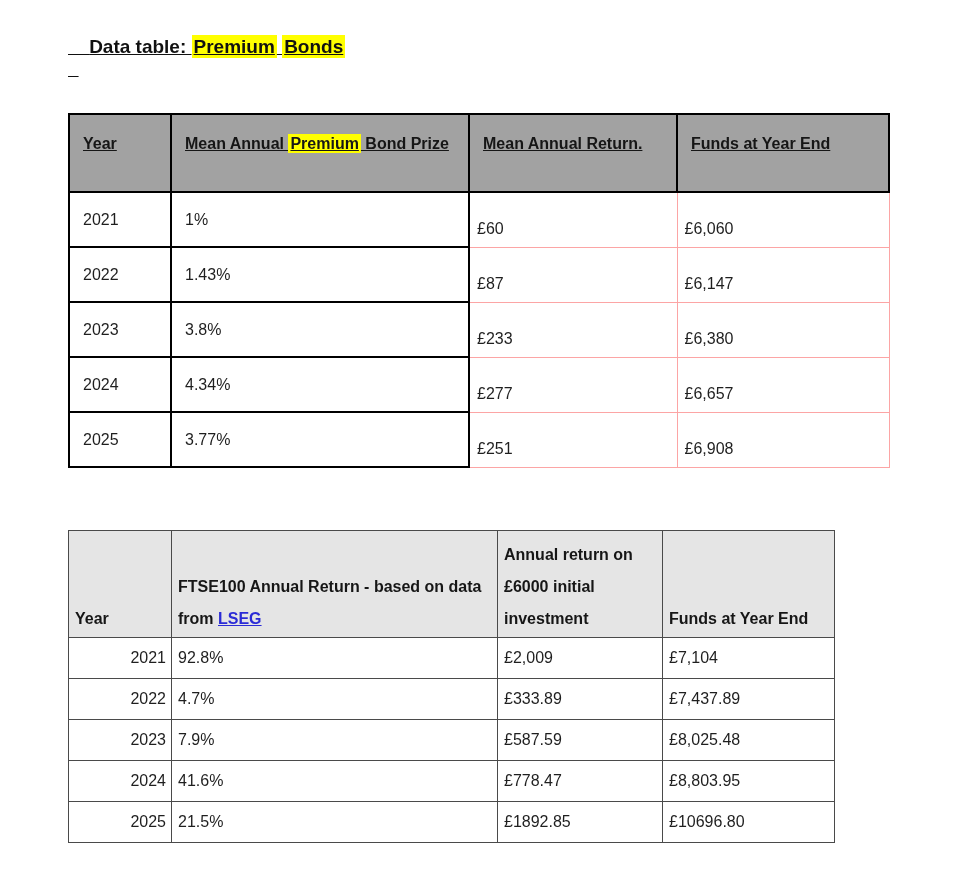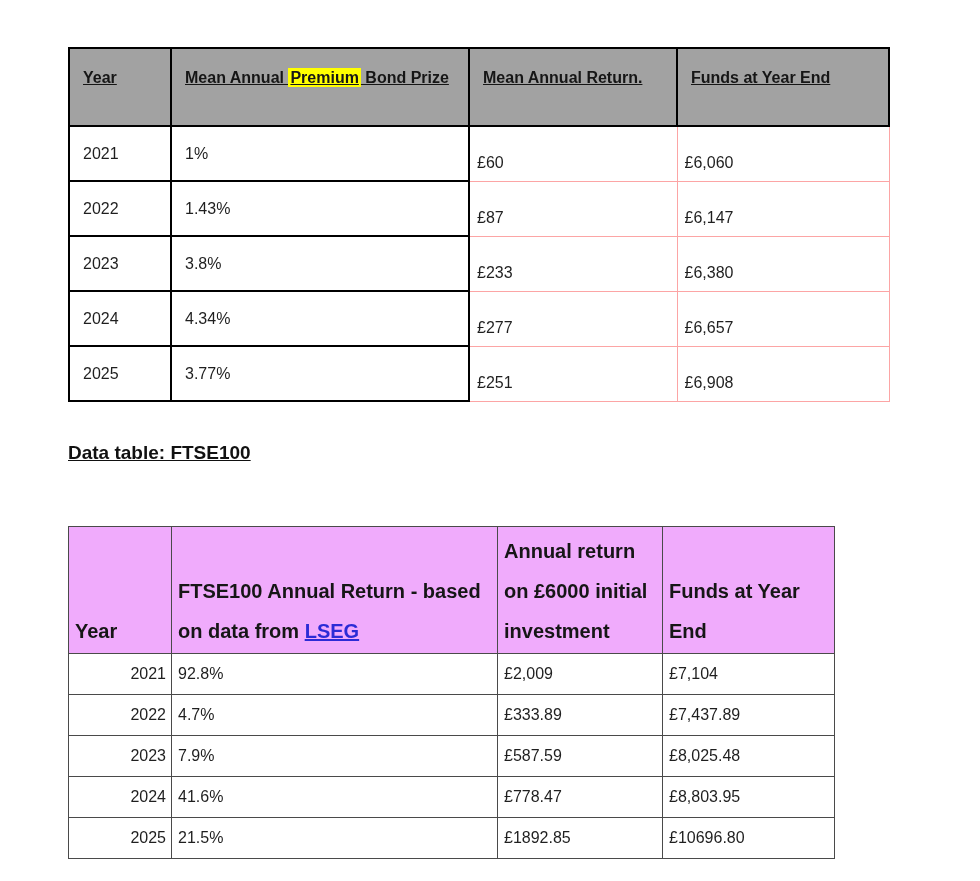--- a/index.html
+++ b/index.html
@@ -46,23 +46,23 @@
   #t1 td.c3, #t1 td.c4 {
     border: 1px solid #fca5a5;
     vertical-align: bottom;
     padding: 0 4px 9px 7px;
   }
 
   
   #t2-title { margin-top: 40px; }
   #t2 { margin-top: 62px; width: 766px; }
   #t2 th {
-    background: #f0abfc;
+    background: #e5e5e5;
     border: 1px solid #4a4a4a;
-    font-size: 20px; font-weight: bold;
+    font-size: 16px; font-weight: bold;
     text-align: left; vertical-align: bottom;
     height: 107px;
     padding: 4px 6px 2px 6px;
     line-height: 2.0;
     color: #161616;
     white-space: pre-wrap;
   }
   #t2 td {
     border: 1px solid #4a4a4a;
     font-size: 16px;
@@ -76,20 +76,23 @@
     font-weight: bold;
     text-decoration: underline;
     cursor: pointer;
   }
 </style>
 </head>
 <body>
 
 <div class="page">
 
+  <div class="doc-title">
+    <span>Data table: </span><span class="hl">Premium</span><span> </span><span class="hl">Bonds</span>
+  </div>
 
   <table id="t1">
     <colgroup>
       <col style="width:102px">
         <col style="width:298px">
         <col style="width:208px">
         <col style="width:212px">
     </colgroup>
     <thead>
       <tr>
@@ -126,21 +129,20 @@
       </tr>
       <tr>
         <td class="c1">2025</td>
         <td class="c2">3.77%</td>
         <td class="c3">£251</td>
         <td class="c4">£6,908</td>
       </tr>
     </tbody>
   </table>
 
-  <div class="doc-title" id="t2-title">Data table: FTSE100</div>
 
   <table id="t2">
     <colgroup>
       <col style="width:103px">
         <col style="width:326px">
         <col style="width:165px">
         <col style="width:172px">
     </colgroup>
     <thead>
       <tr>

